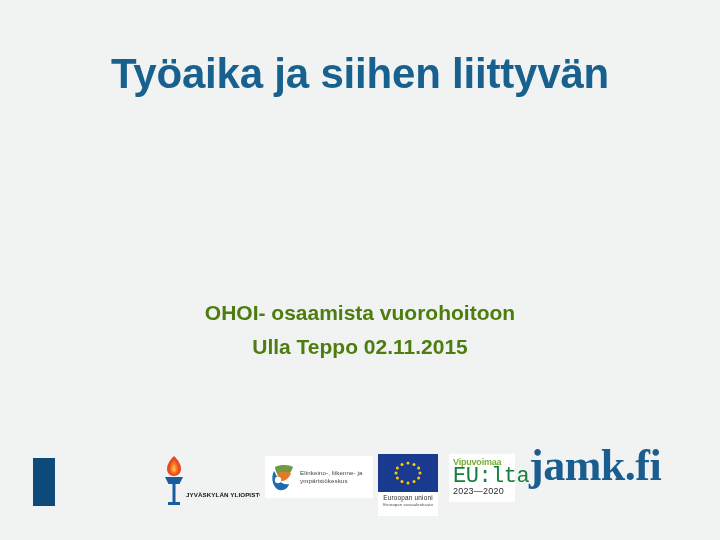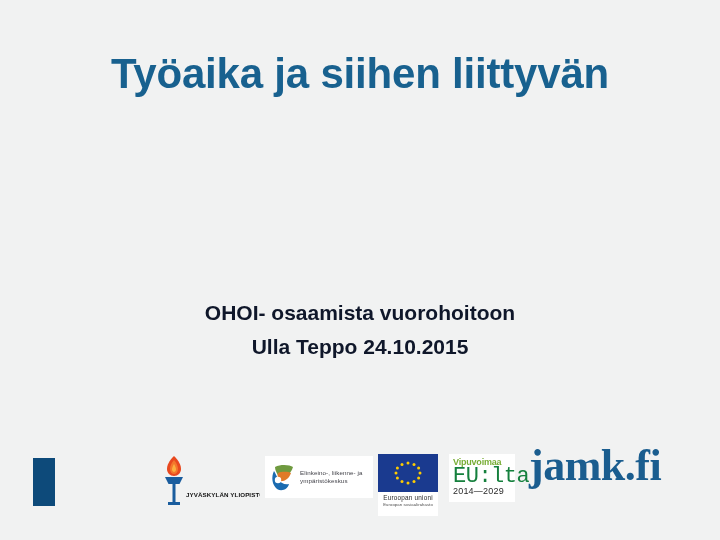--- a/index.html
+++ b/index.html
@@ -41,21 +41,21 @@
 
   
   .subtitle-block {
     position: absolute;
     left: 40px;
     top: 296px;
     width: 640px;
     text-align: center;
   }
   .subtitle-line {
-    color: #0f172a;
+    color: #4d7c0f;
     font-family: "Liberation Sans", sans-serif;
     font-weight: bold;
     font-size: 21px;
     line-height: 34px;
     white-space: nowrap;
   }
 
   
   .footer {
     position: absolute;
@@ -193,21 +193,21 @@
 <body>
 
 <div class="slide">
 
   <div class="title-block">
     <div class="title-line">Työaika ja siihen liittyvän</div>
   </div>
 
   <div class="subtitle-block">
     <div class="subtitle-line">OHOI- osaamista vuorohoitoon</div>
-    <div class="subtitle-line">Ulla Teppo 24.10.2015</div>
+    <div class="subtitle-line">Ulla Teppo 02.11.2015</div>
   </div>
 
   <div class="footer">
 
     <div class="accent-bar"></div>
 
     <div class="jyu-logo">
       <svg width="108" height="56" viewBox="0 0 108 56" xmlns="http://www.w3.org/2000/svg">
 
         <path d="M22 4 C17 9 15 13 15 17 C15 21 18 24 22 24 C26 24 29 21 29 17 C29 13 27 9 22 4 Z" fill="#e8491f"></path>
@@ -255,19 +255,19 @@
           <circle cx="24" cy="10.4" r="1.5"></circle>
         </g>
       </svg>
       <div class="eu-cap">Euroopan unioni</div>
       <div class="eu-cap-sub">Euroopan sosiaalirahasto</div>
     </div>
 
     <div class="vipu-logo">
       <div class="vipu-top">Vipuvoimaa</div>
       <div class="vipu-mid">EU:lta</div>
-      <div class="vipu-bot">2014—2029</div>
+      <div class="vipu-bot">2023—2020</div>
     </div>
 
     <div class="jamk-logo">jamk.fi</div>
 
   </div>
 </div>
 
 </body></html>

